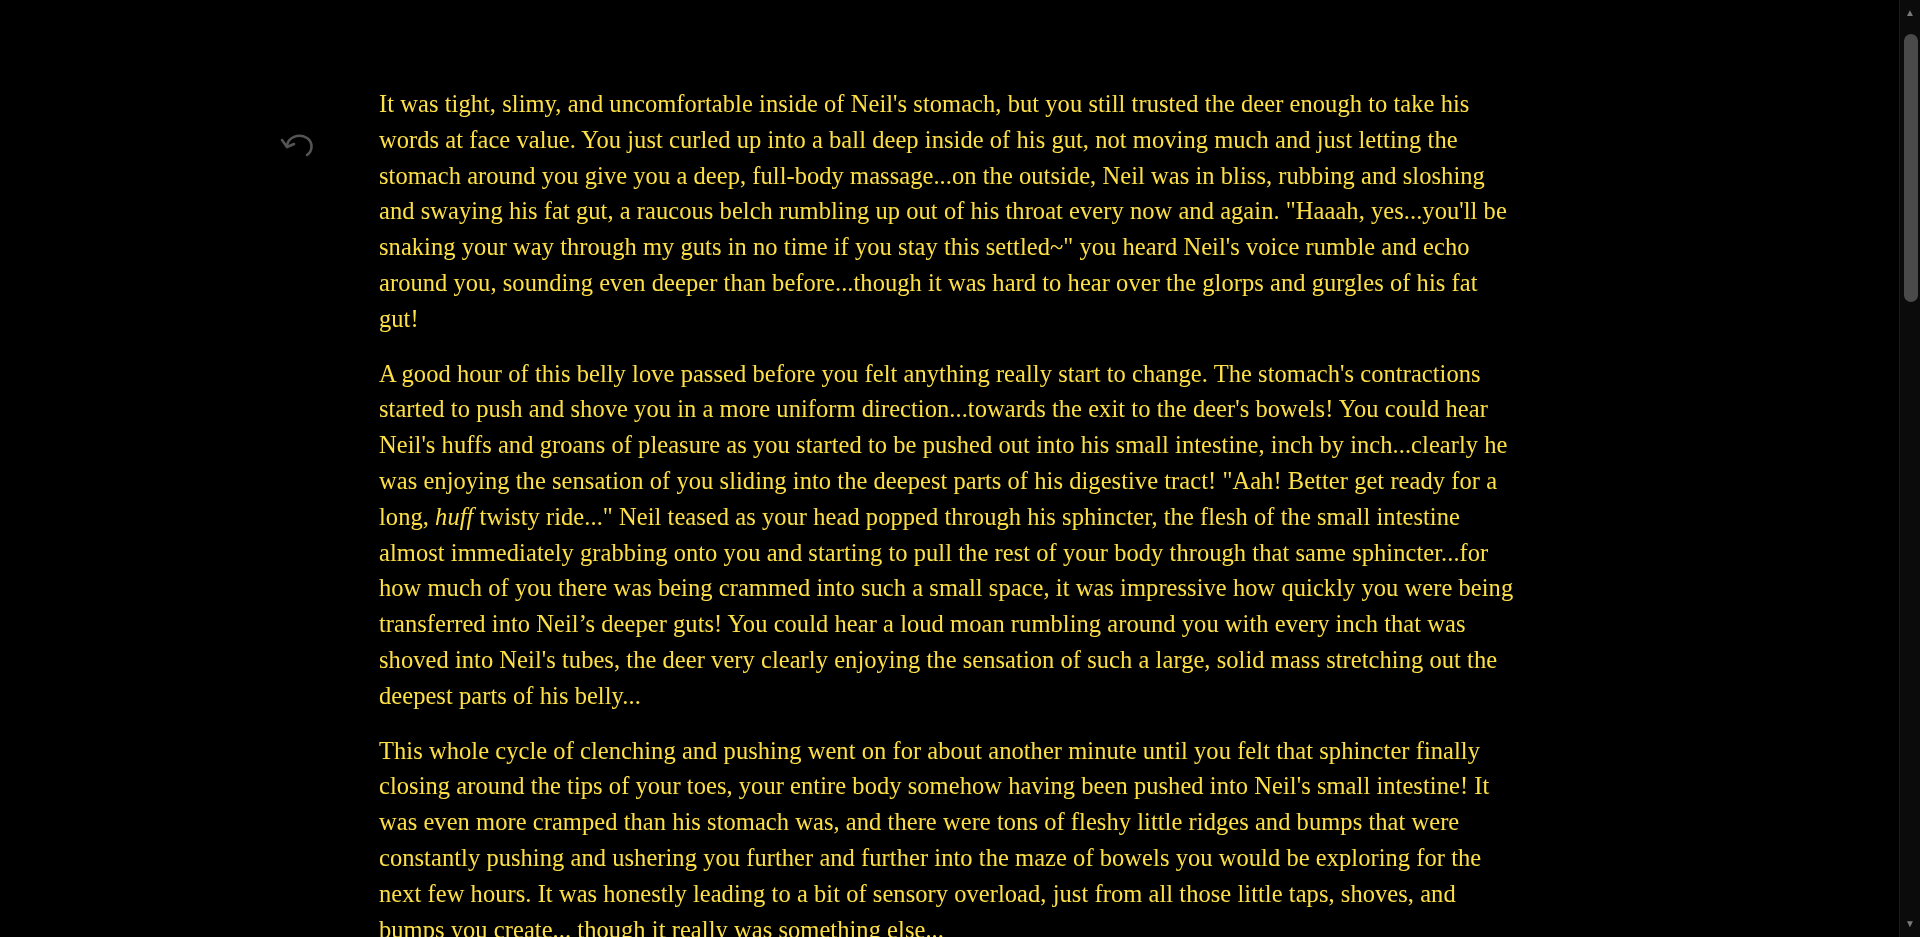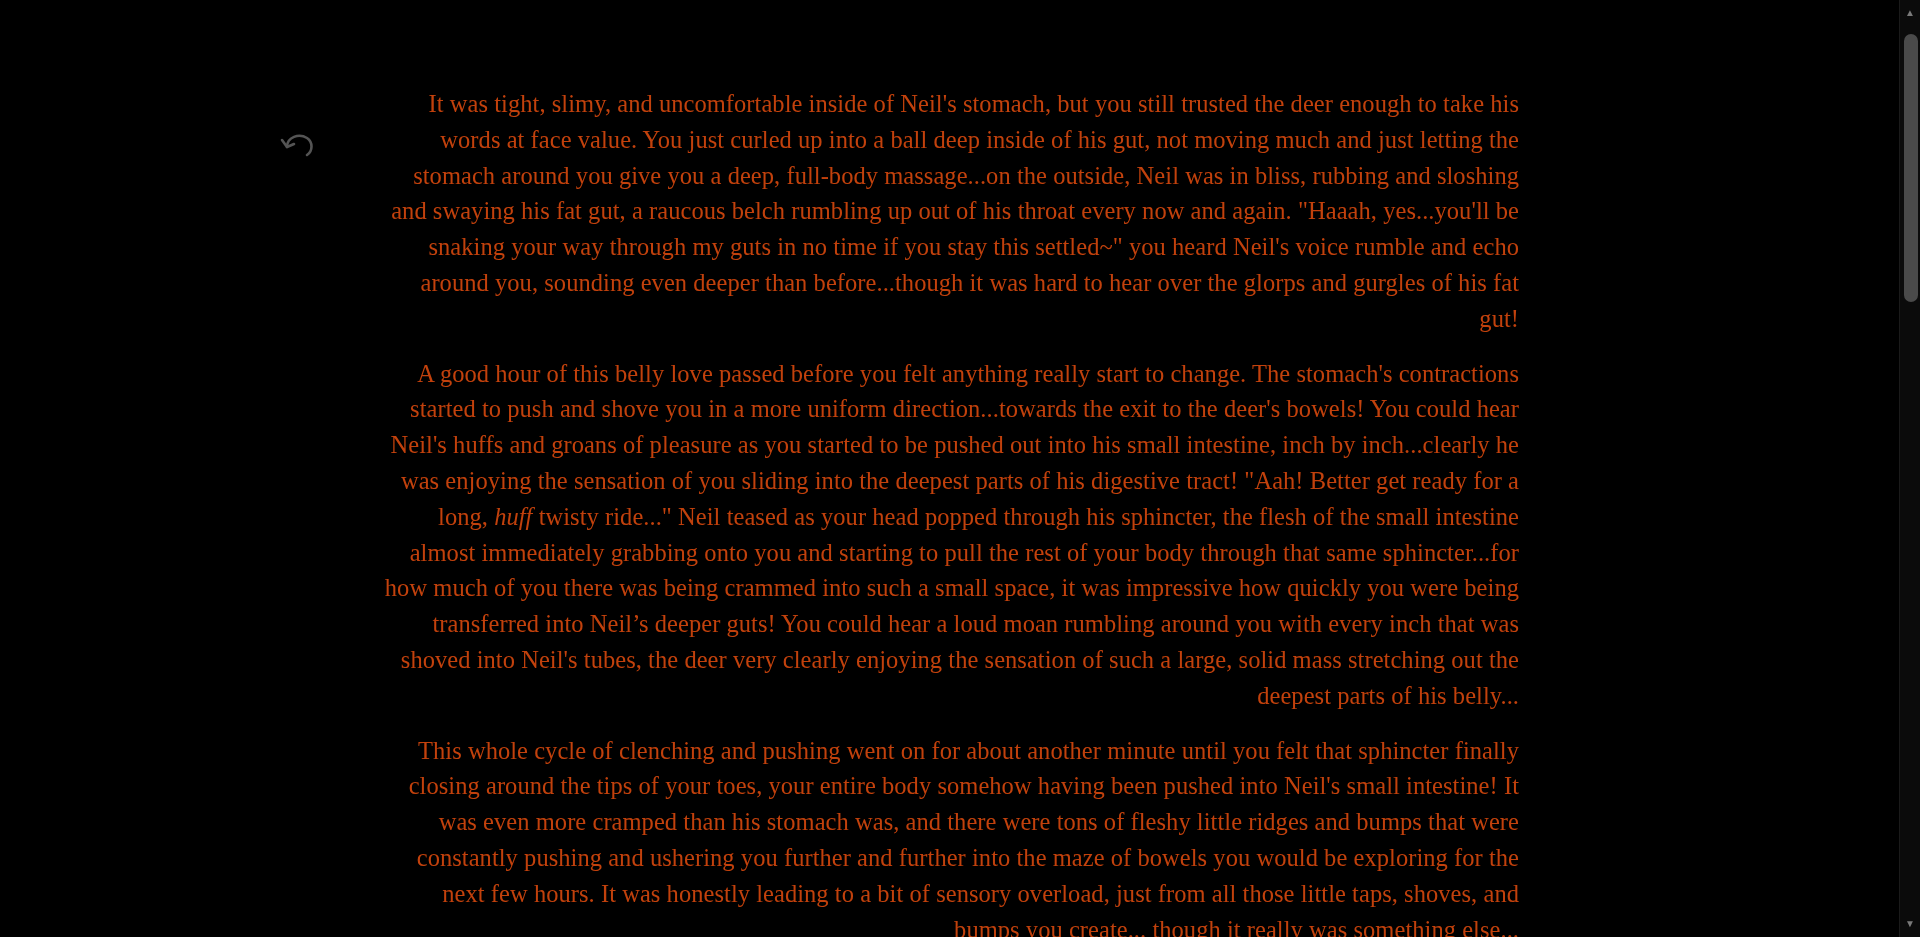--- a/index.html
+++ b/index.html
@@ -39,23 +39,23 @@
   }
   .content {
     position: absolute;
     left: 379px;
     top: 86px;
     width: 1140px;
   }
   .para {
     font-size: 24.5px;
     line-height: 35.8px;
-    color: #c2410c;
+    color: #fde047;
     margin: 0 0 19px 0;
-    text-align: right;
+    text-align: left;
     letter-spacing: 0.05px;
     font-weight: 400;
   }
   .para em {
     font-style: italic;
   }
   
   .scrollbar-track {
     position: absolute;
     right: 0;

